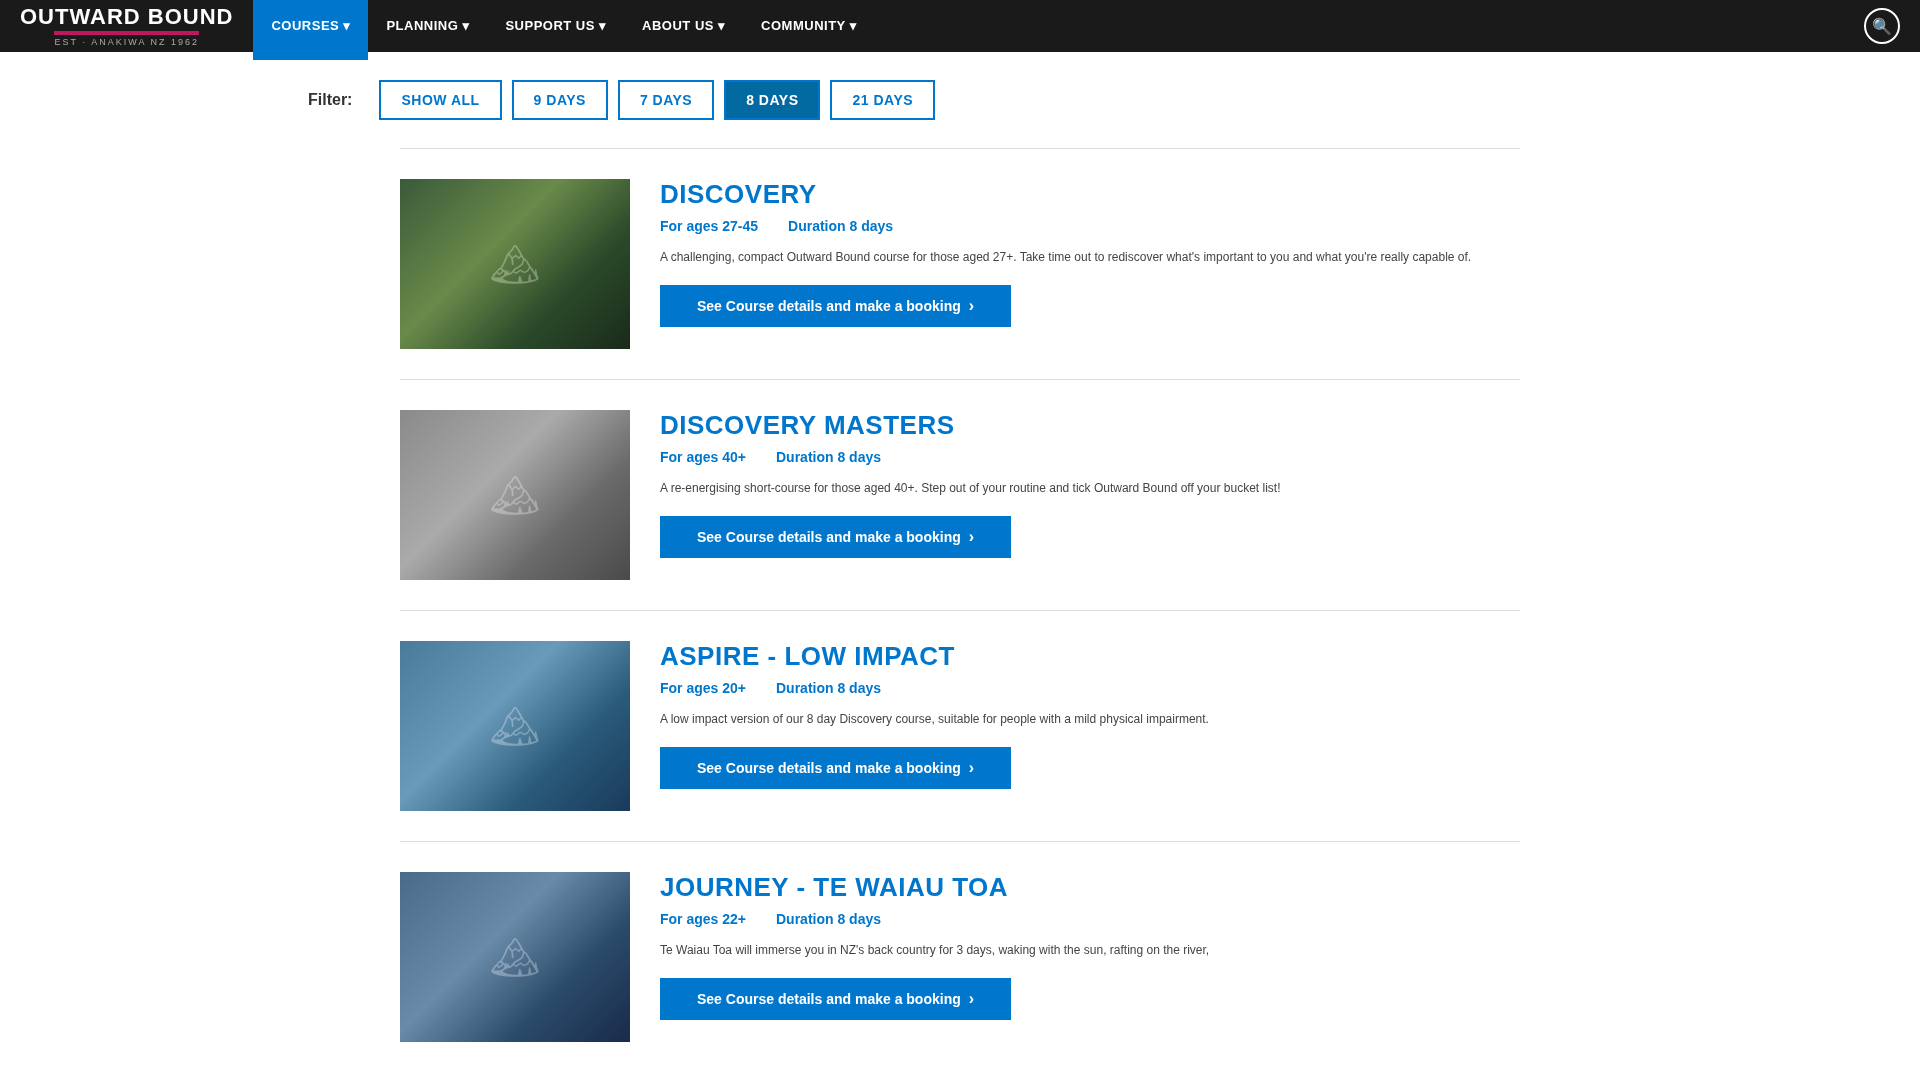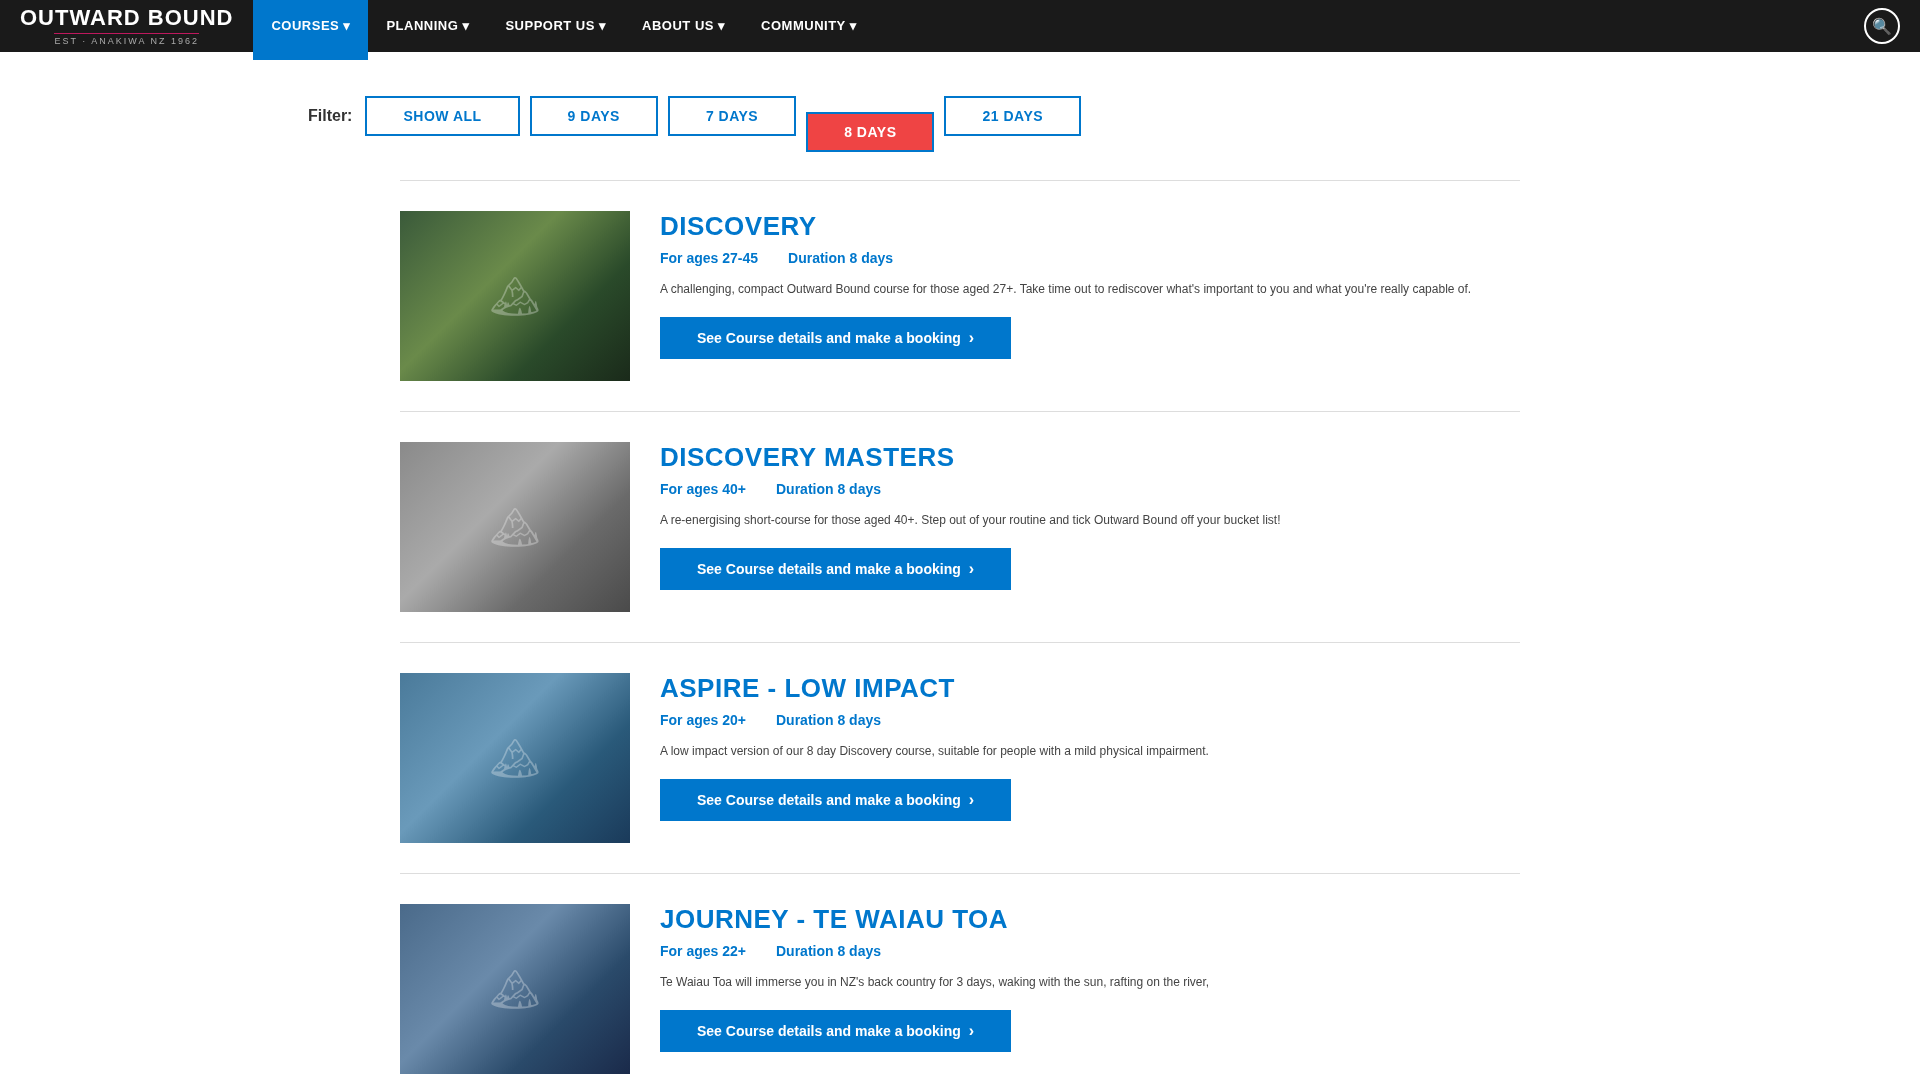--- a/index.html
+++ b/index.html
@@ -23,21 +23,21 @@
       color: #fff;
       font-size: 22px;
       font-weight: 900;
       letter-spacing: 1px;
       line-height: 1.1;
     }
     .logo-sub {
       color: #aaa;
       font-size: 9px;
       letter-spacing: 2px;
-      border-top: 1px solid #be185d;
+      border-top: 4px solid #be185d;
       padding-top: 2px;
       margin-top: 2px;
     }
     .navbar-items {
       display: flex;
       align-items: center;
       list-style: none;
       gap: 0;
       flex: 1;
     }
@@ -72,37 +72,36 @@
       display: flex;
       align-items: center;
       gap: 10px;
       padding: 28px 0 28px 308px;
       background: #fff;
     }
     .filter-label {
       font-size: 16px;
       font-weight: 600;
       color: #333;
-      margin-right: 3px;
+      margin-right: 17px;
       text-align: center;
     }
     .filter-btn {
-      padding: 10px 36px;
+      padding: 10px 20px;
       border: 2px solid #0077cc;
       background: #fff;
       color: #0077cc;
       font-size: 14px;
       font-weight: 700;
       cursor: pointer;
       letter-spacing: 0.5px;
     }
     .filter-btn.active {
-      background: #ef4444;
-      color: #fff;
-      margin-top: 32px;
+      background: #0369a1;
+      color: #fff;
     }
 
     
     .courses-container {
       max-width: 1160px;
       margin: 0 auto;
       padding: 0 20px;
     }
     .course-item {
       display: flex;

